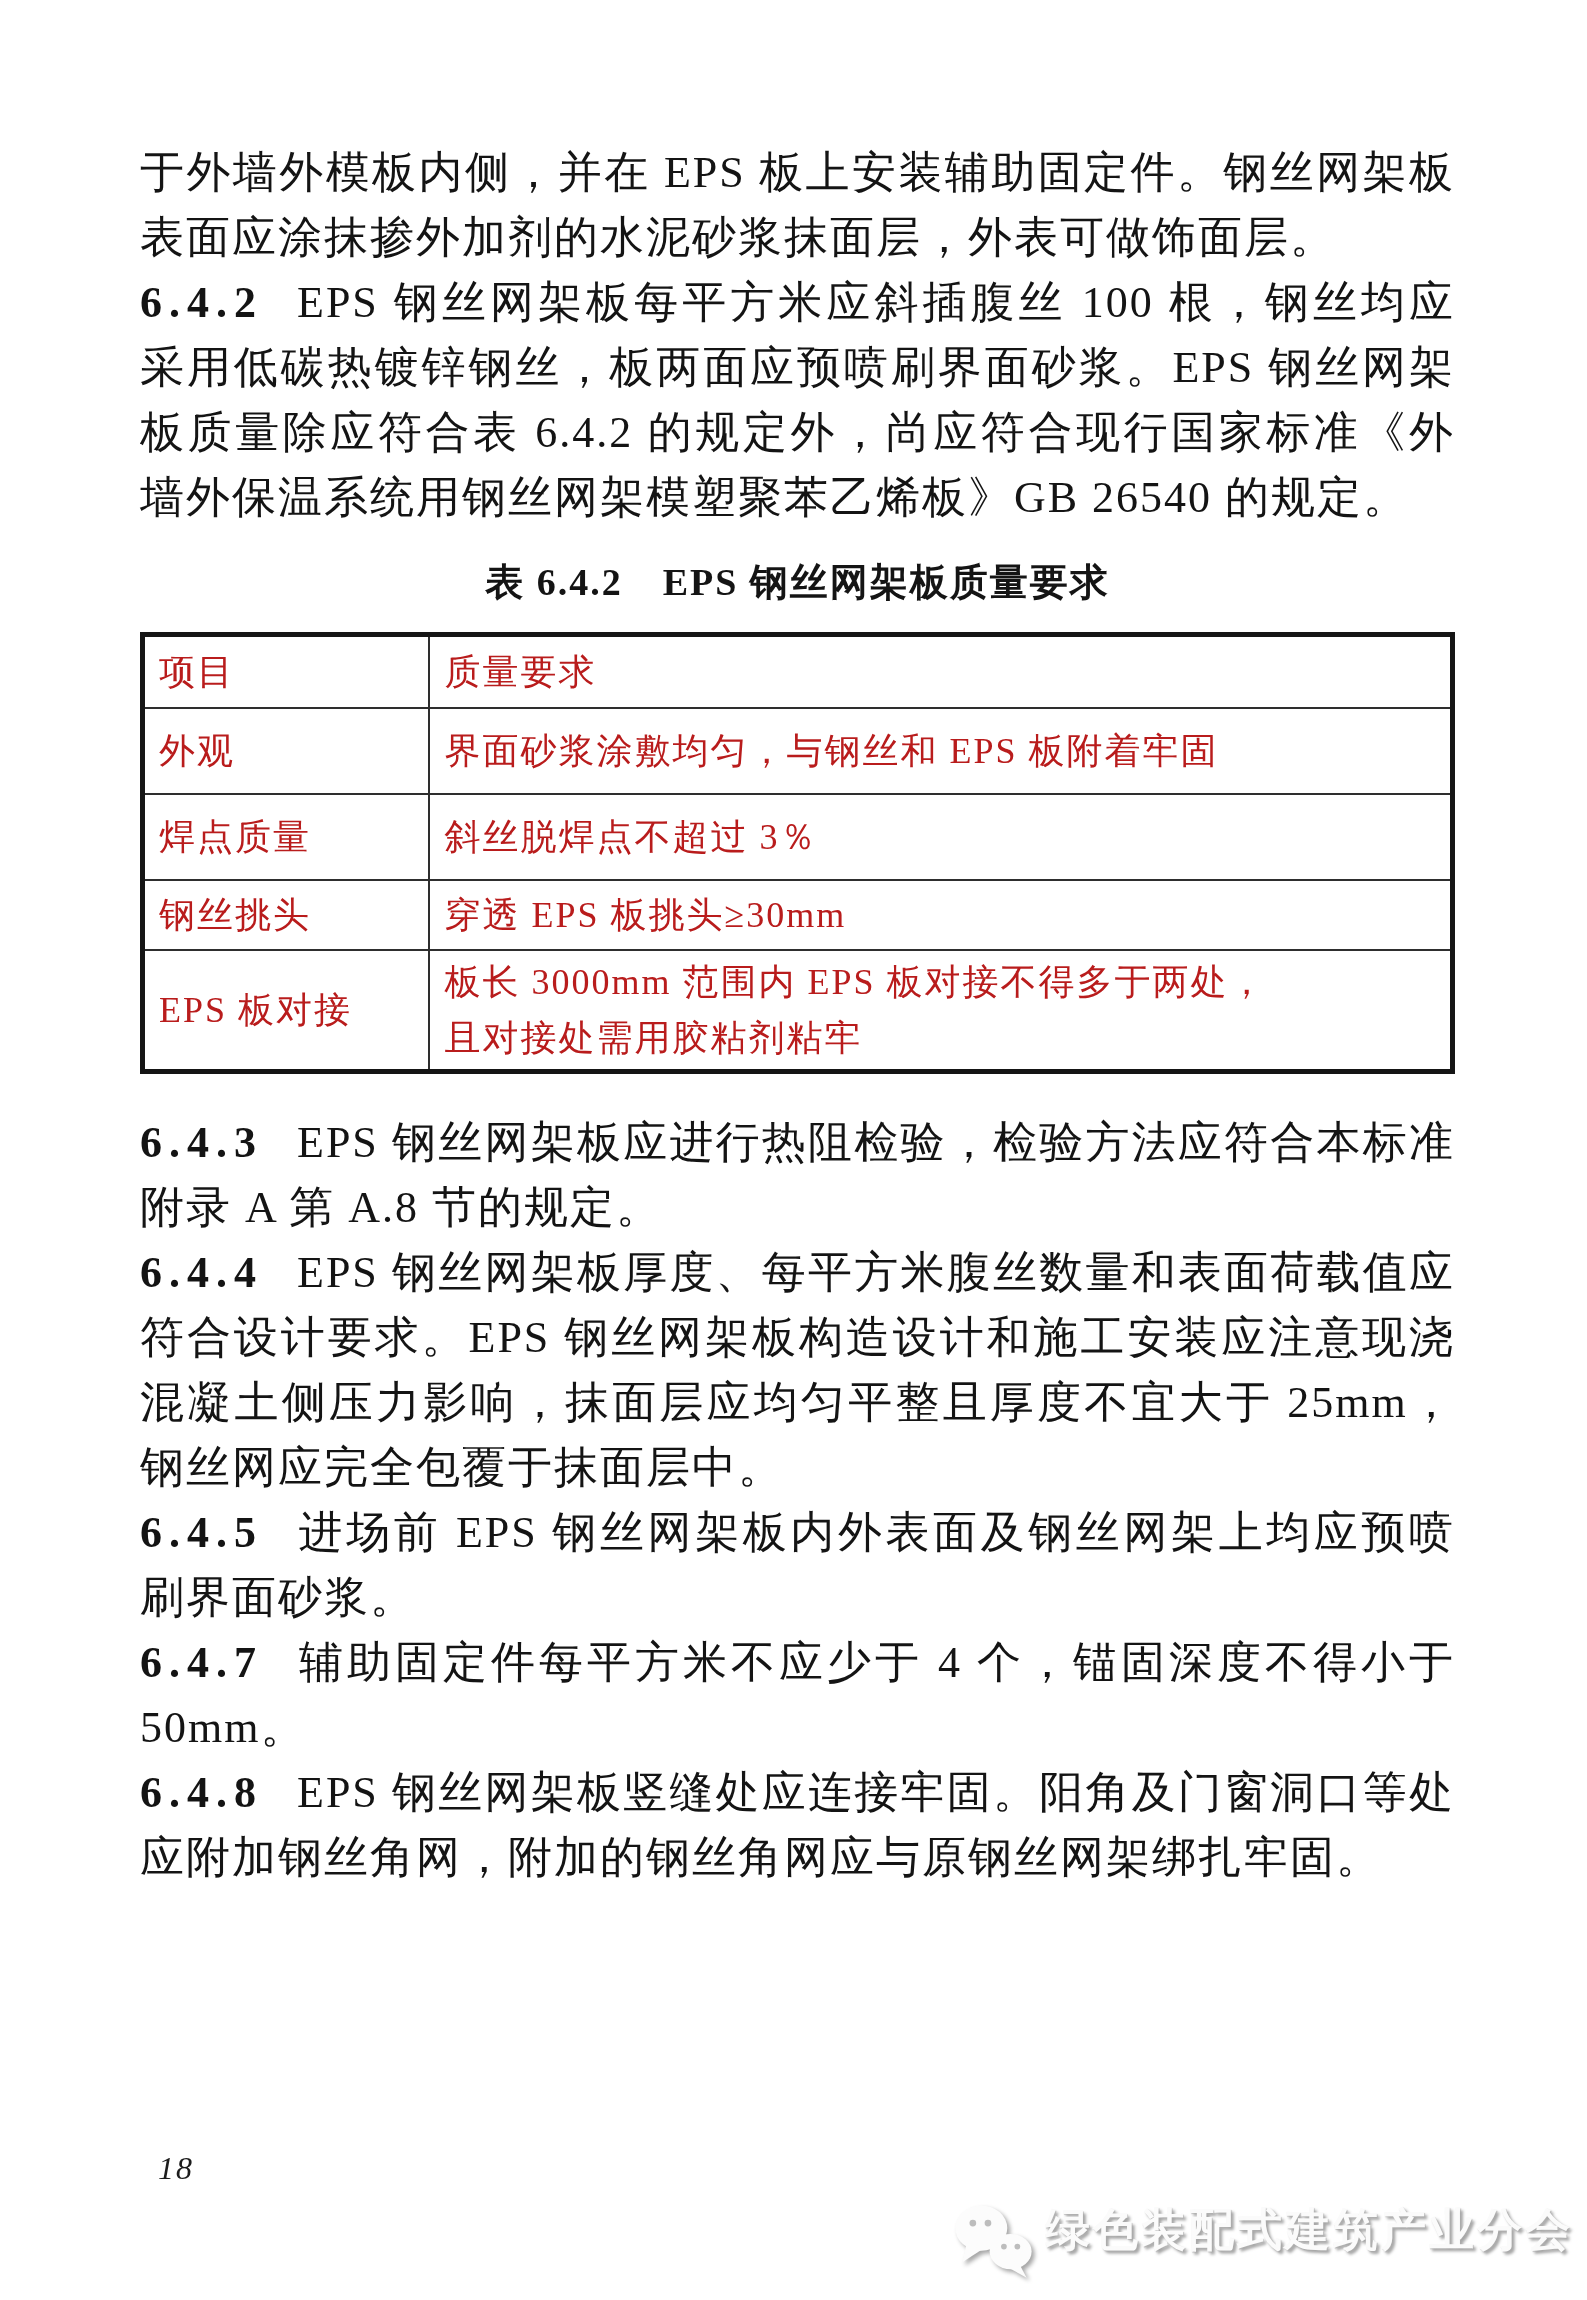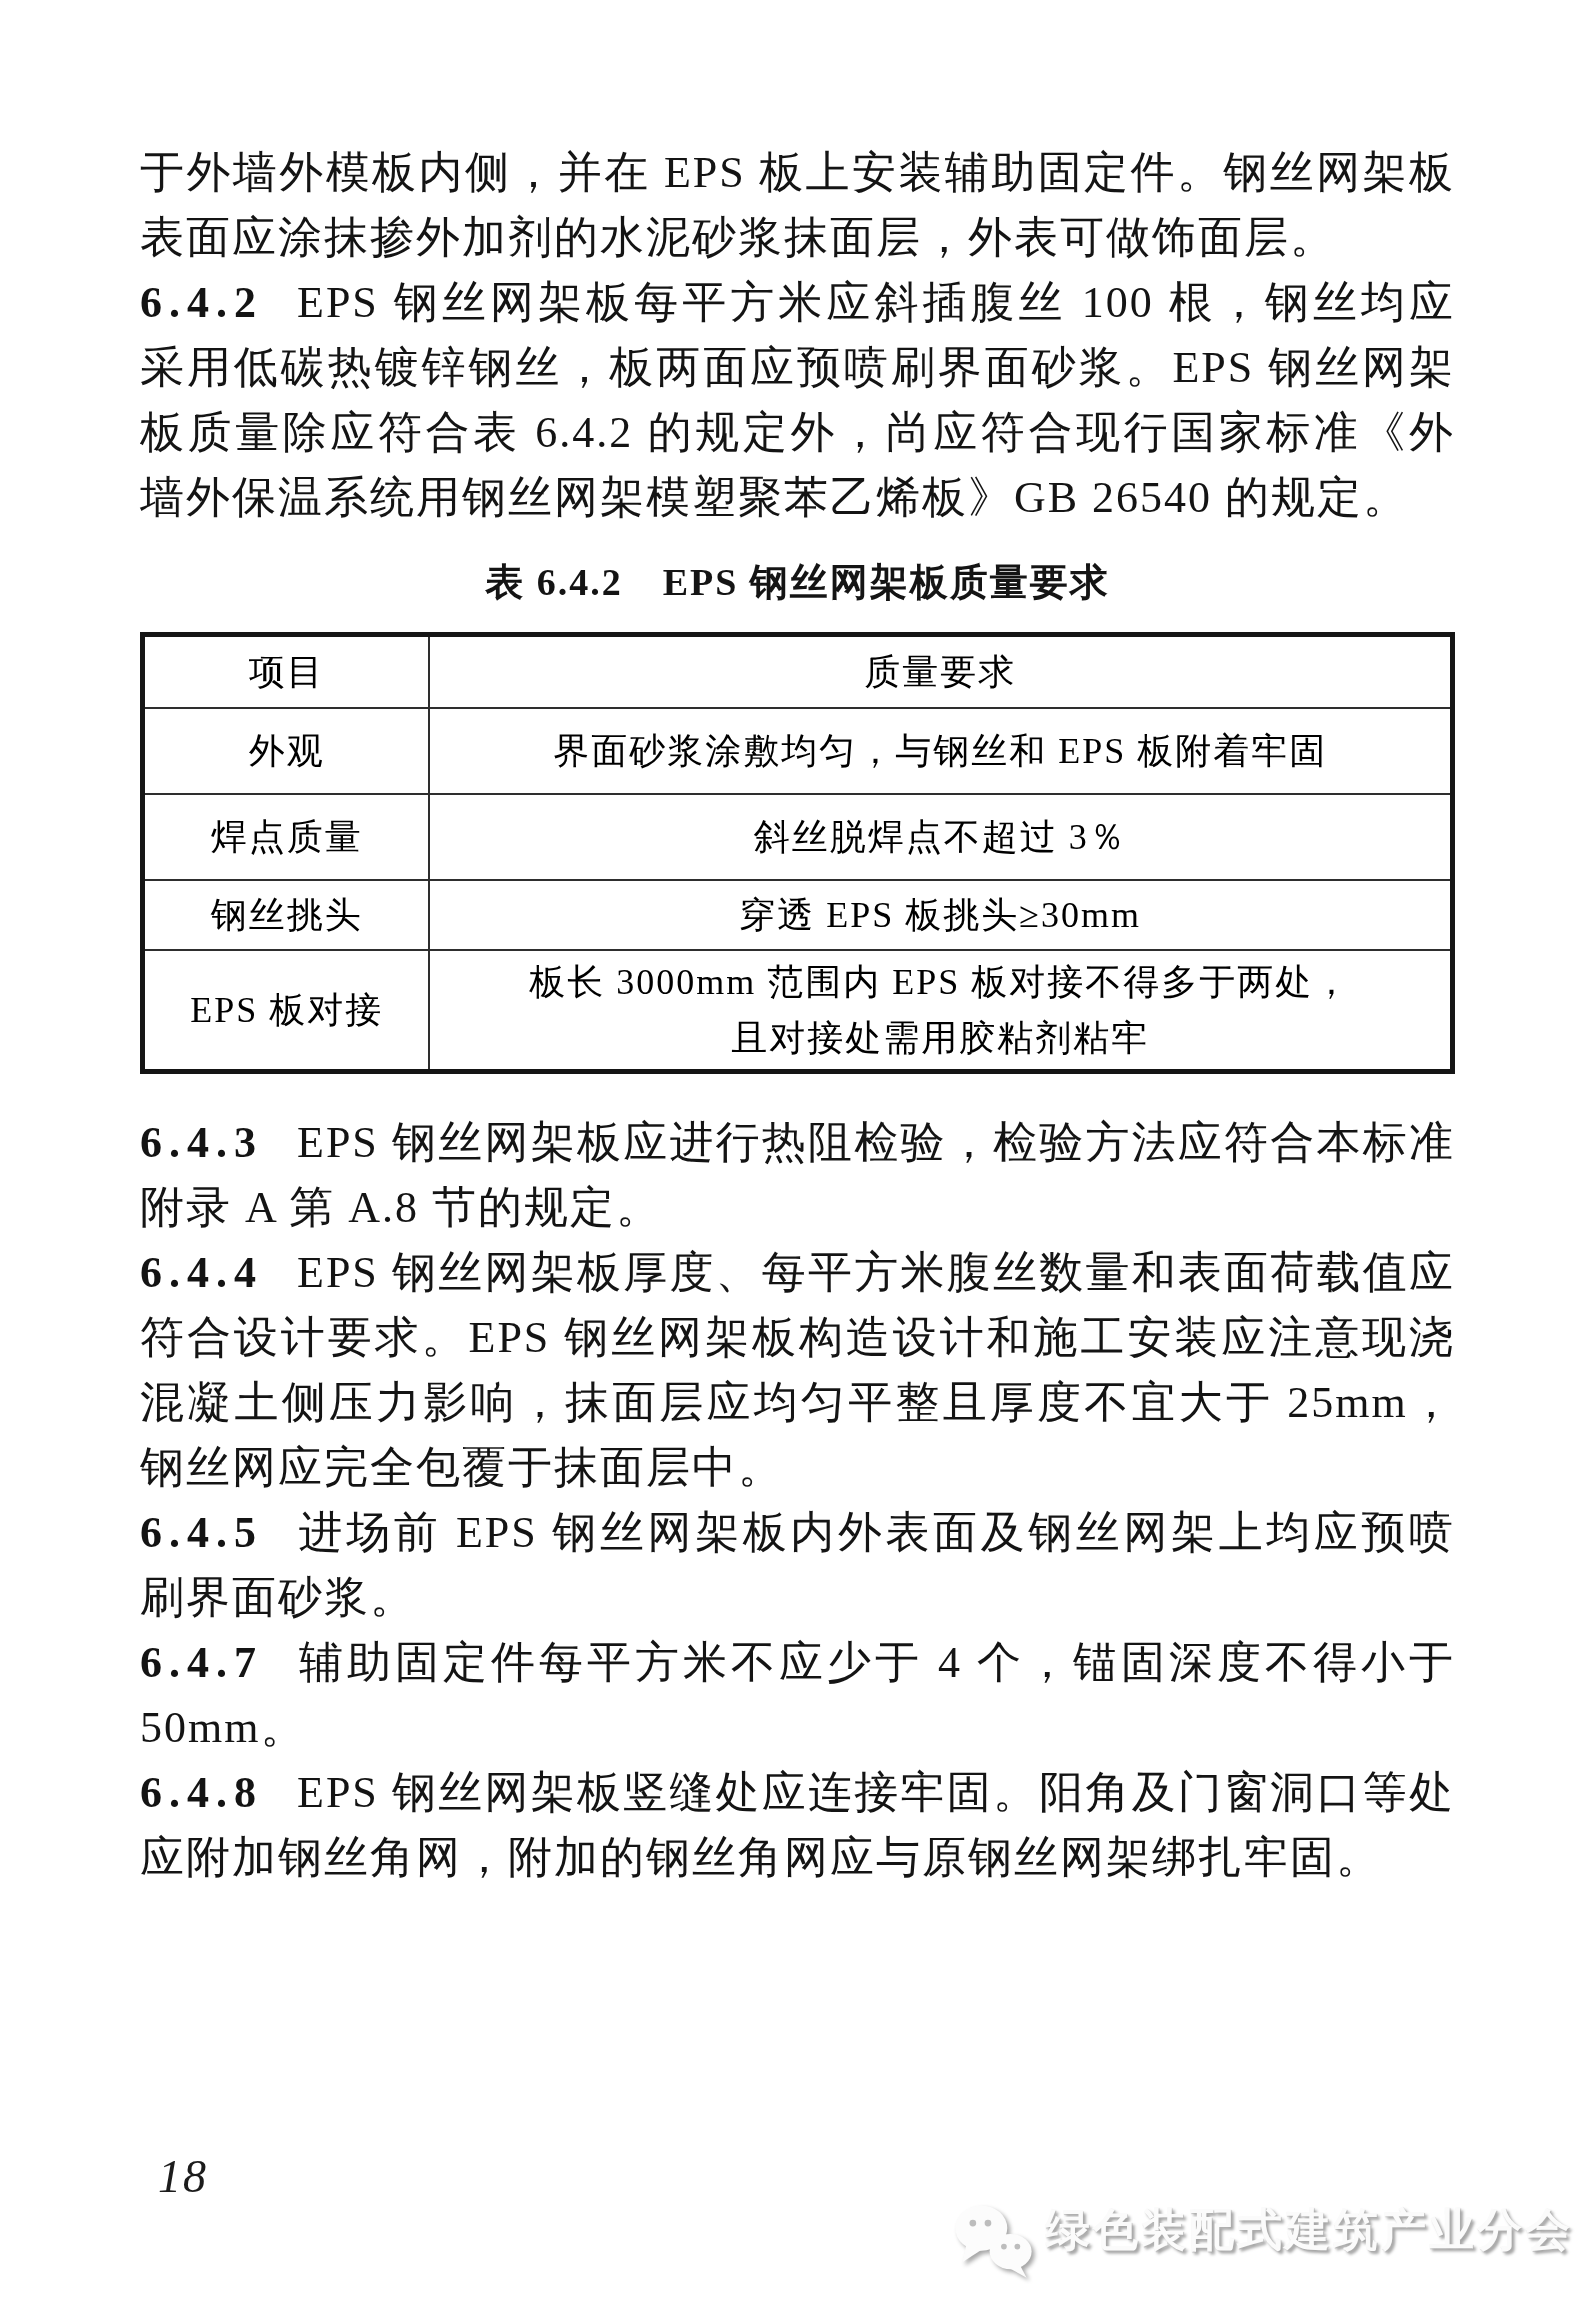--- a/index.html
+++ b/index.html
@@ -19,34 +19,34 @@
   .table-title{
     font-size:38px;font-weight:bold;text-align:center;
     letter-spacing:2px;margin:26px 0 24px 0;line-height:52px;
   }
   table.qtable{
     width:100%;border-collapse:collapse;
     border:5px solid #151515;font-size:36px;letter-spacing:2px;
     table-layout:fixed;
   }
   table.qtable td{
-    border:2px solid #2e2e2e;text-align:center;vertical-align:middle;
-    padding:0 14px;color:#000000;
+    border:2px solid #2e2e2e;vertical-align:middle;
+    padding:0 14px;color:#b91c1c;
   }
   td.c1{width:19.5%;}
   tr.r-head td{height:70px;}
   tr.r0 td{height:84px;}
   tr.r1 td{height:84px;}
   tr.r2 td{height:68px;}
   tr.r3 td{height:118px;}
   td.pre{white-space:pre-line;line-height:56px;}
   p.after-table{margin-top:36px;}
   .page-number{
     position:absolute;left:158px;top:2150px;
-    font-size:46px;font-style:italic;letter-spacing:2px;color:#1c1c1c;
+    font-size:32px;font-style:italic;letter-spacing:2px;color:#1c1c1c;
   }
   .watermark{
     position:absolute;right:14px;top:2200px;height:80px;
     display:flex;align-items:flex-start;gap:10px;
     font-family:"Liberation Sans","DejaVu Sans",sans-serif;
     font-weight:bold;font-size:45px;letter-spacing:3px;
     color:#fbfbfb;text-shadow:3px 3px 3px #a6a6a6, 1px 1px 1px #c9c9c9;
     white-space:nowrap;
   }
   .watermark svg{filter:drop-shadow(3px 3px 2px #a6a6a6);}

